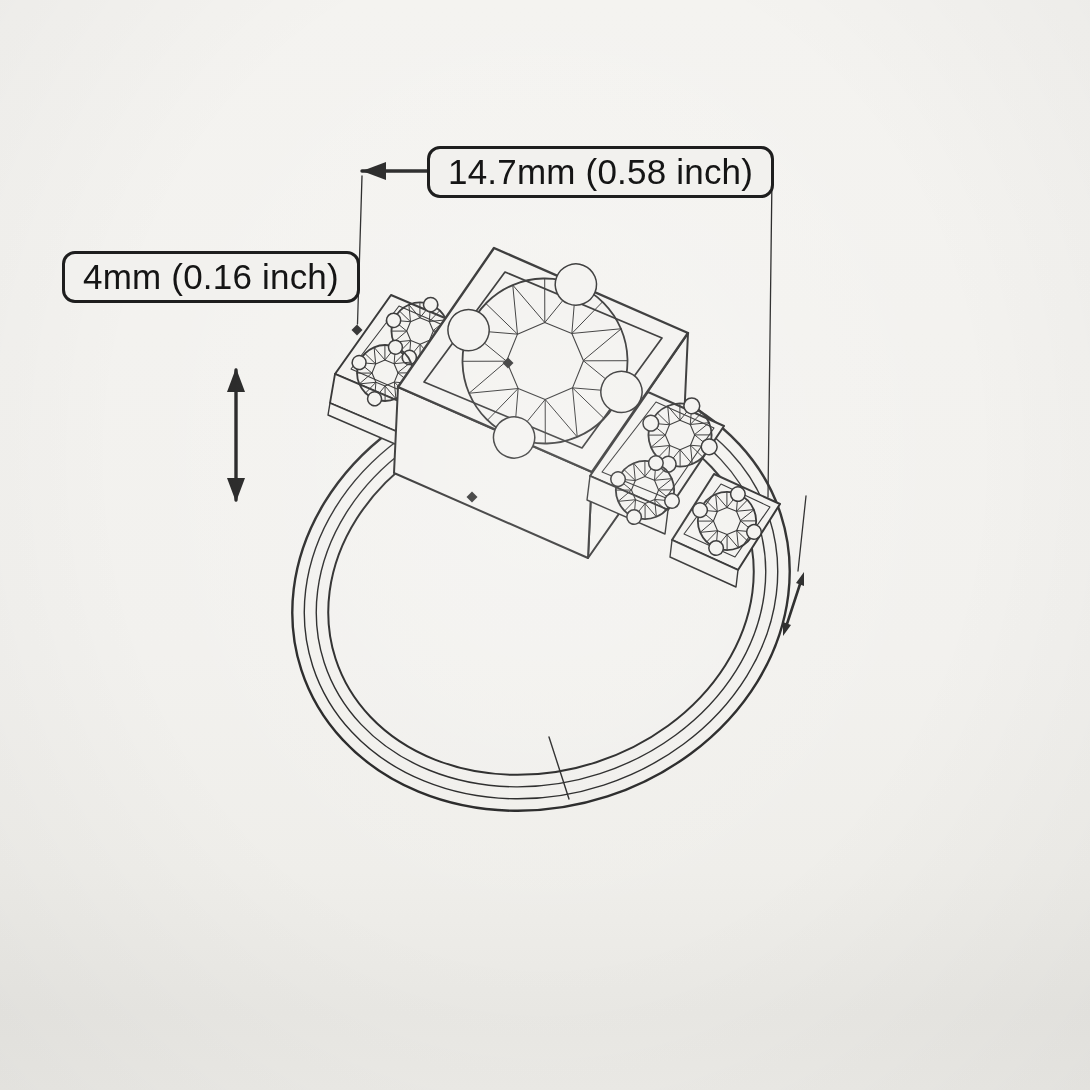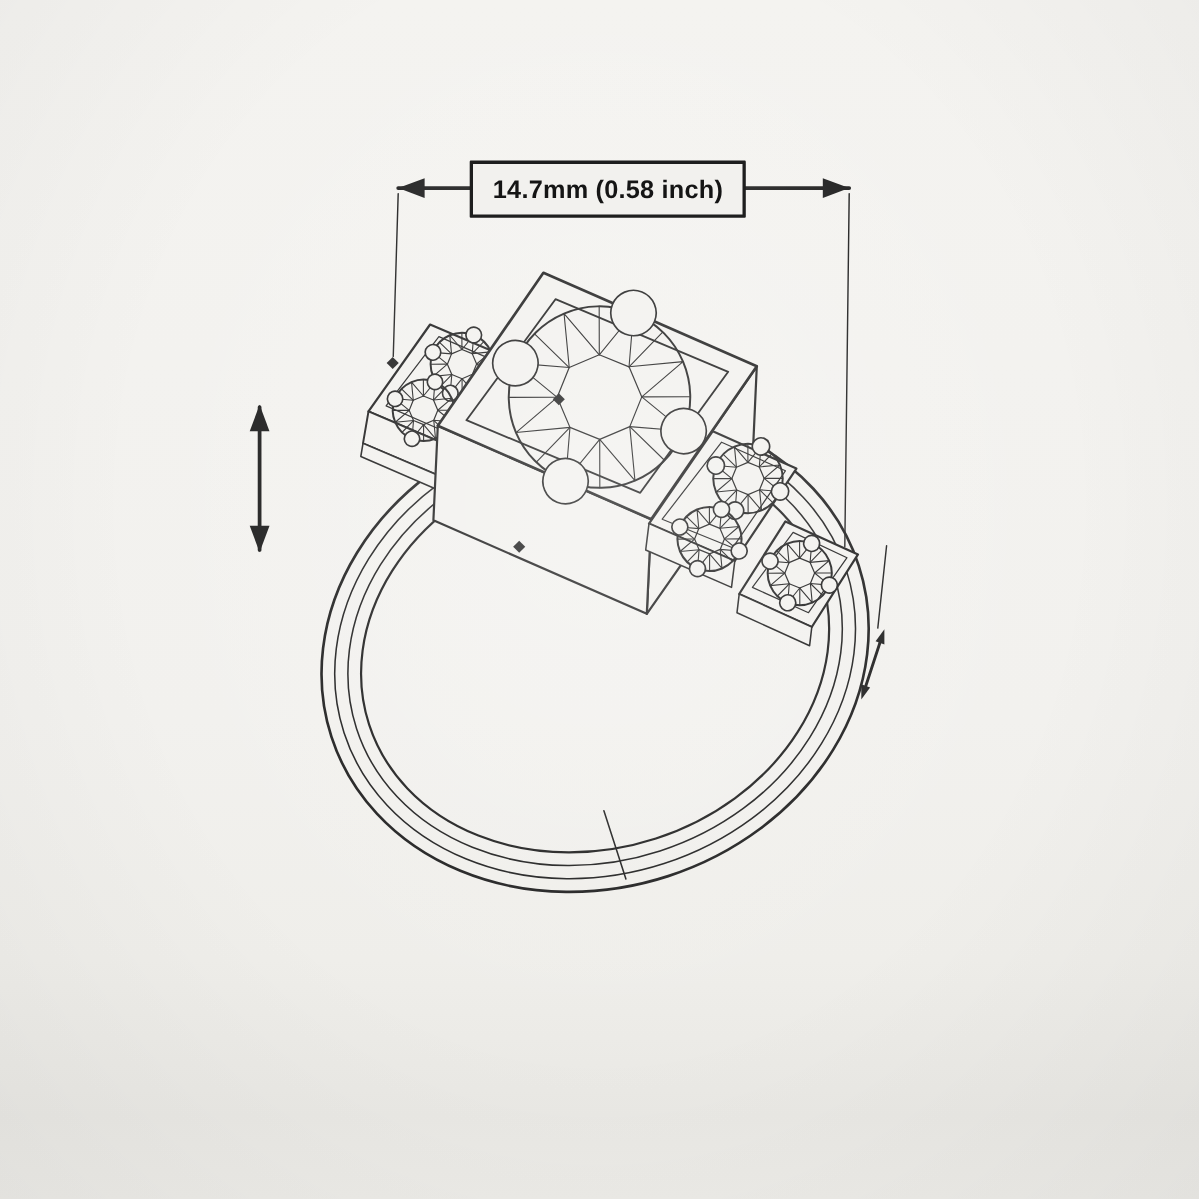--- a/index.html
+++ b/index.html
@@ -19,25 +19,25 @@
   .stage::after{
     content:""; position:absolute; inset:0; pointer-events:none;
     background:radial-gradient(ellipse at 50% 42%, rgba(255,255,255,0.25) 0%, rgba(0,0,0,0.0) 55%, rgba(0,0,0,0.04) 100%);
   }
   svg.art { position:absolute; left:0; top:0; color:var(--ink); }
   .fill-bg { fill:var(--bg); }
   .fill-ink { fill:var(--ink); }
   .dim-label{
     position:absolute;
     border:3px solid var(--ink);
-    border-radius:1px;
+    border-radius:13px;
     background:var(--bg);
     color:#151515;
-    font-size:23px;
-    font-weight:700;
+    font-size:35px;
+    font-weight:400;
     line-height:38px;
     padding:4px 18px;
     white-space:nowrap;
     letter-spacing:0.2px;
     z-index:5;
   }
   #label-width  { left:427px; top:146px; }
   #label-height { left:62px;  top:251px; }
   #label-thick  { left:799px; top:448px; }
 </style>
@@ -127,15 +127,16 @@
 
     <g>
       <path d="M802 578 L785 630" stroke-width="2.6"></path>
       <polygon class="fill-ink" points="804,572 804,586 796,583" stroke="none"></polygon>
       <polygon class="fill-ink" points="783,636 791,625 783,622" stroke="none"></polygon>
     </g>
   </svg>
 
   <div class="dim-label" id="label-width">14.7mm (0.58 inch)</div>
 
+  <div class="dim-label" id="label-height">4mm (0.16 inch)</div>
 
 
 </div>
 
 </body></html>

